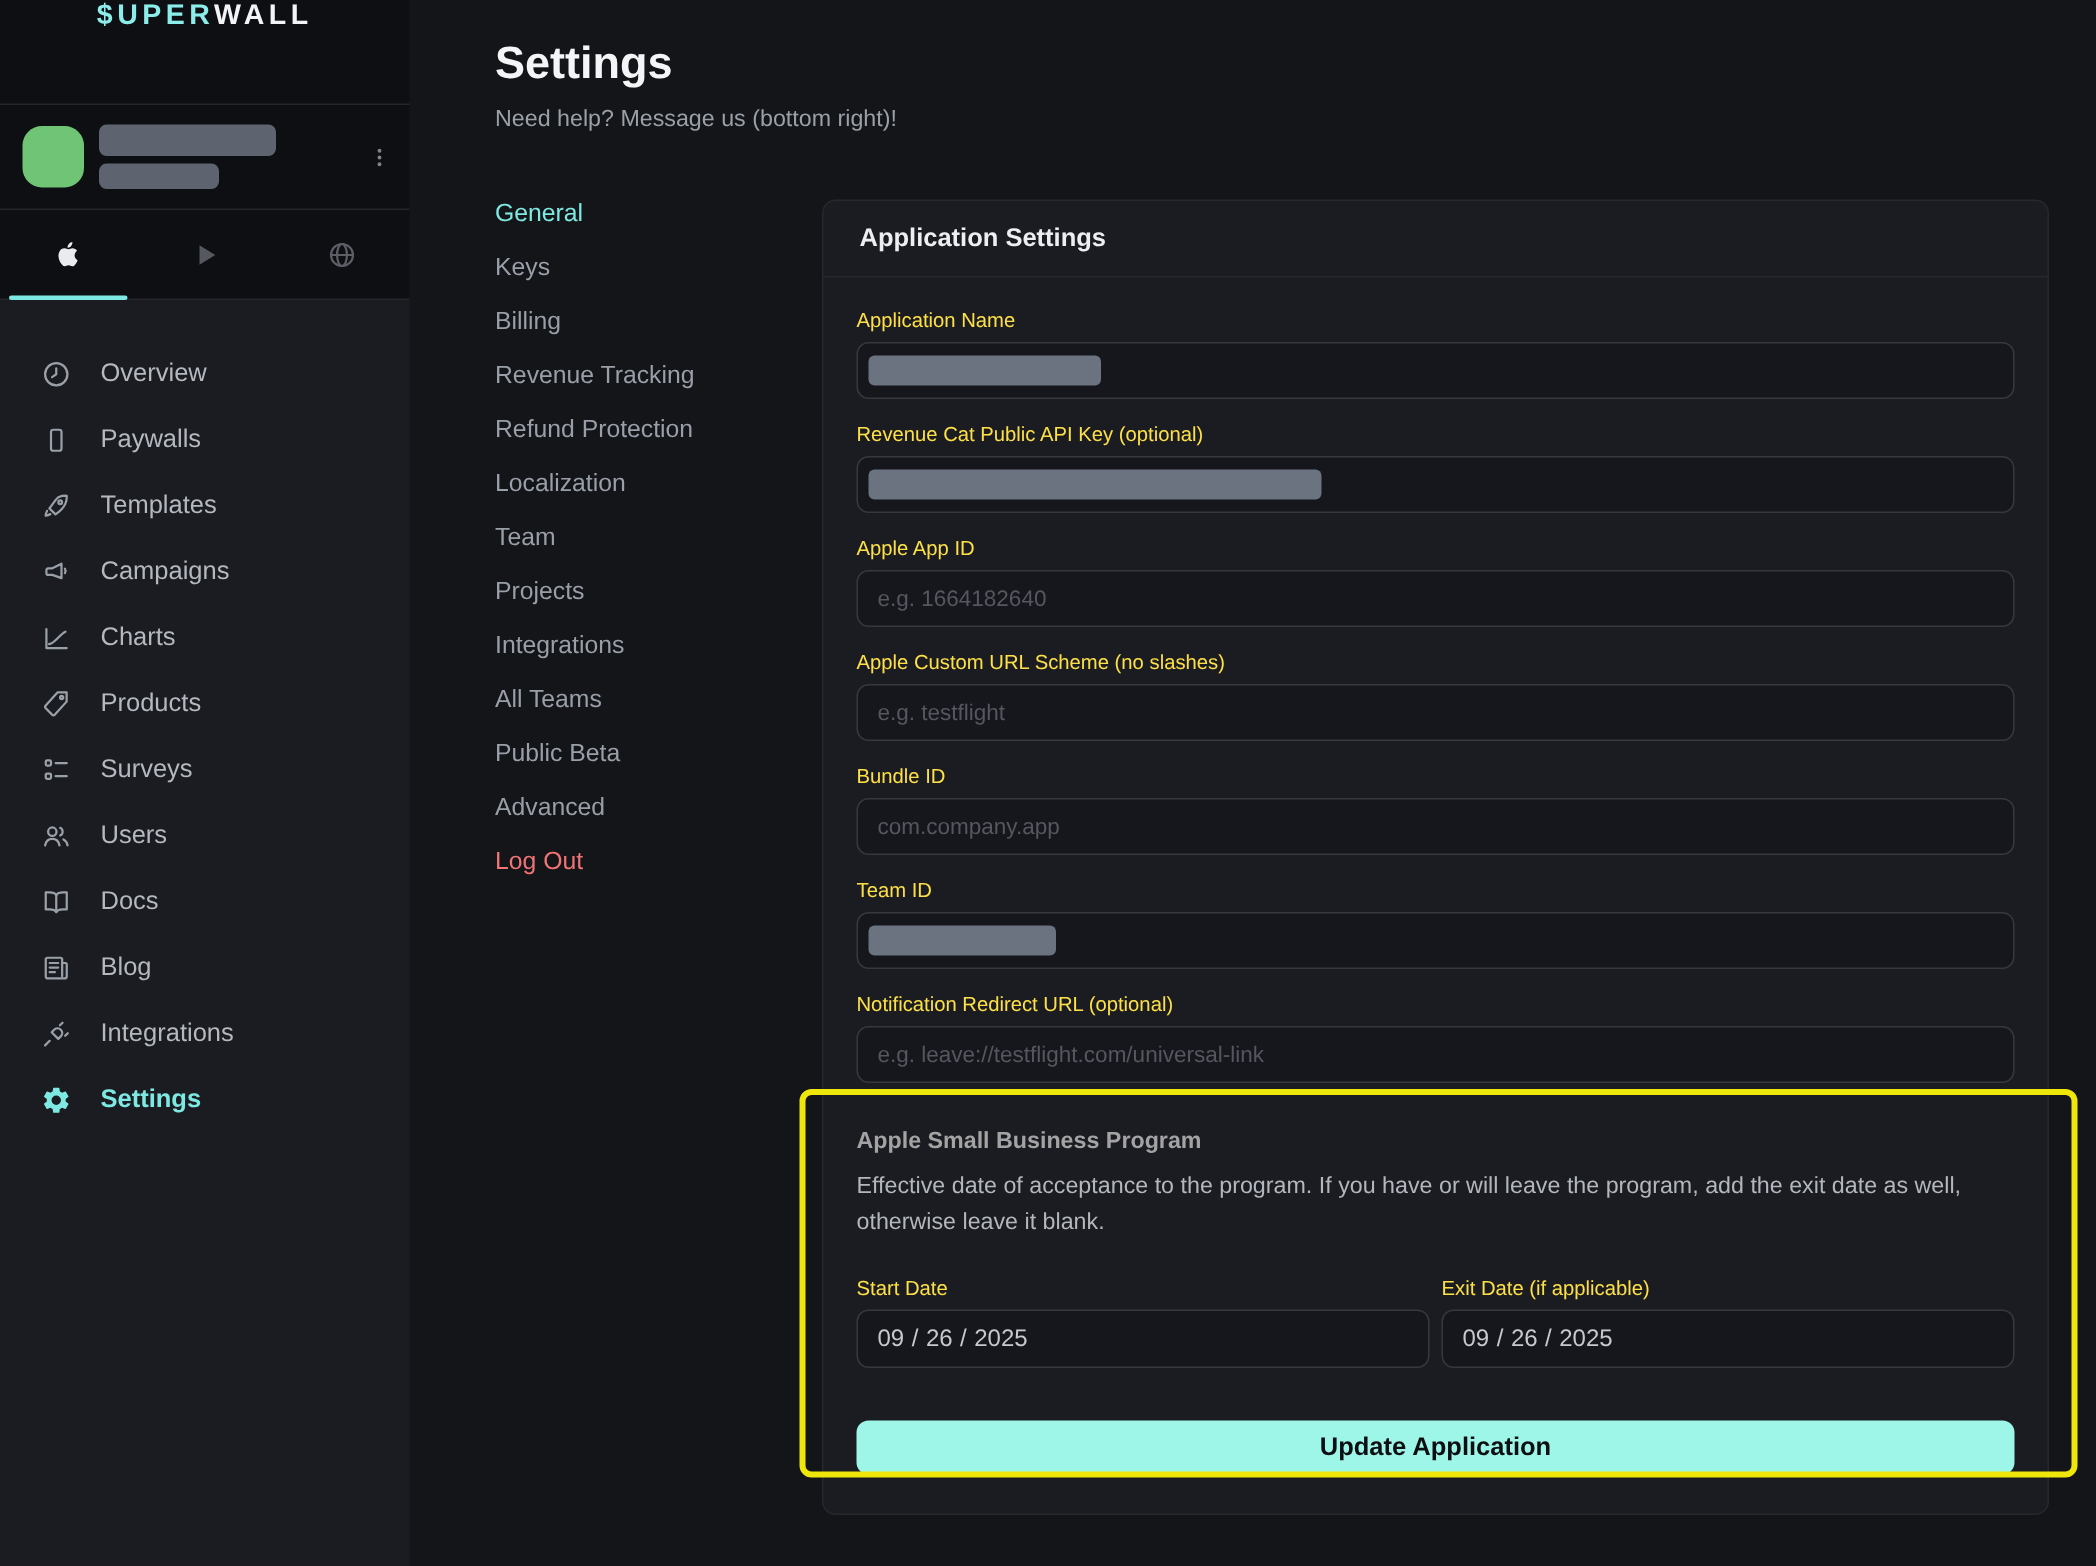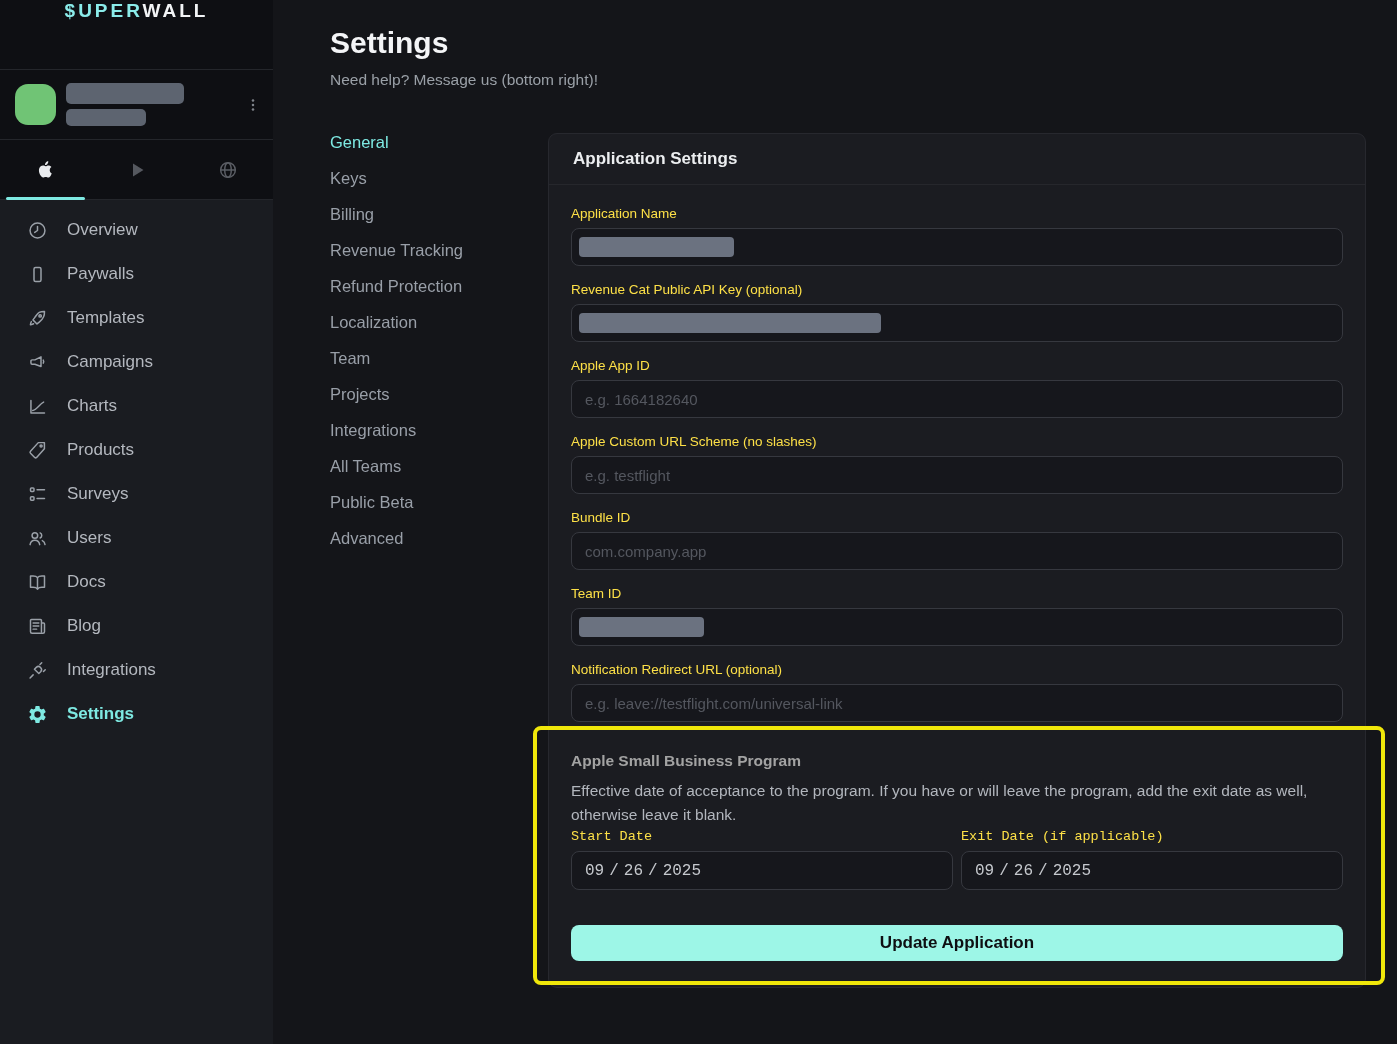--- a/index.html
+++ b/index.html
@@ -26,21 +26,21 @@
   .user-bars { margin-left:10px; display:flex; flex-direction:column; gap:5px; }
   .bar-1 { width:118px; height:21px; border-radius:5px; background:#5d6470; }
   .bar-2 { width:80px; height:17px; border-radius:5px; background:#5d6470; }
   .kebab { position:absolute; right:11px; top:50%; transform:translateY(-50%); cursor:pointer; }
 
   .tabs-row { height:60px; background:#0e0f13; border-bottom:1px solid #24262b; display:flex; }
   .tab { flex:1; display:flex; align-items:center; justify-content:center; position:relative; cursor:pointer; }
   .tab.active::after { content:""; position:absolute; left:6px; right:6px; bottom:-1px; height:3px;
                        background:#7ee9e2; border-radius:2px; }
 
-  .side-nav { padding-top:8px; }
+  .side-nav { padding-top:27px; }
   .nav-item { height:44px; display:flex; align-items:center; padding-left:27px; gap:19px;
               font-size:17px; color:#b4b8bf; cursor:pointer; }
   .nav-item svg { color:#9aa0a8; flex:none; }
   .nav-item.active { color:#7ee9e2; font-weight:700; }
   .nav-item.active svg { color:#7ee9e2; }
 
   
   .main { position:absolute; left:273px; top:0; width:1124px; height:1044px; padding:26px 0 0 57px; }
   .page-title { font-size:30px; font-weight:700; color:#f4f5f7; }
   .page-subtitle { margin-top:11px; font-size:15.5px; color:#9aa0a7; }
@@ -64,21 +64,21 @@
   .input .ph { color:#54575f; font-size:15px; }
   .input.redacted { padding:0 7px; }
   .blob { height:20px; border-radius:4px; background:#6b7280; }
   .blob.w-name { width:155px; }
   .blob.w-key  { width:302px; }
   .blob.w-team { width:125px; }
 
   .sbp { margin-top:30px; }
   .sbp-title { font-size:15.5px; font-weight:700; color:#a3a3a3; }
   .sbp-desc { margin-top:9px; font-size:15.5px; line-height:24px; color:#b2b6bd; }
-  .dates-row { display:flex; gap:8px; margin-top:2px;font-family:Liberation Mono, monospace; }
+  .dates-row { display:flex; gap:8px; margin-top:24px; }
   .date-col { flex:1; }
   .input.date { height:39px; cursor:pointer; }
   .date-val { color:#c6c9ce; font-size:16px; }
   .date-val .slash { margin:0 5px; }
 
   .update-btn { margin-top:35px; display:block; width:100%; height:36px; border:none; border-radius:8px;
                 background:#9df6e7; color:#0e0f12; font-weight:700; font-size:17px;
                 font-family:"Liberation Sans", sans-serif; cursor:pointer; }
 
   
@@ -264,20 +264,21 @@
       <div class="subnav-item">Billing</div>
       <div class="subnav-item">Revenue Tracking</div>
       <div class="subnav-item">Refund Protection</div>
       <div class="subnav-item">Localization</div>
       <div class="subnav-item">Team</div>
       <div class="subnav-item">Projects</div>
       <div class="subnav-item">Integrations</div>
       <div class="subnav-item">All Teams</div>
       <div class="subnav-item">Public Beta</div>
       <div class="subnav-item">Advanced</div>
+      <div class="subnav-item logout">Log Out</div>
     </nav>
 
     <section class="card">
       <div class="card-header">Application Settings</div>
       <div class="card-body">
 
         <div class="field">
           <span class="field-label">Application Name</span>
           <div class="input redacted">
             <div class="blob w-name"></div>

